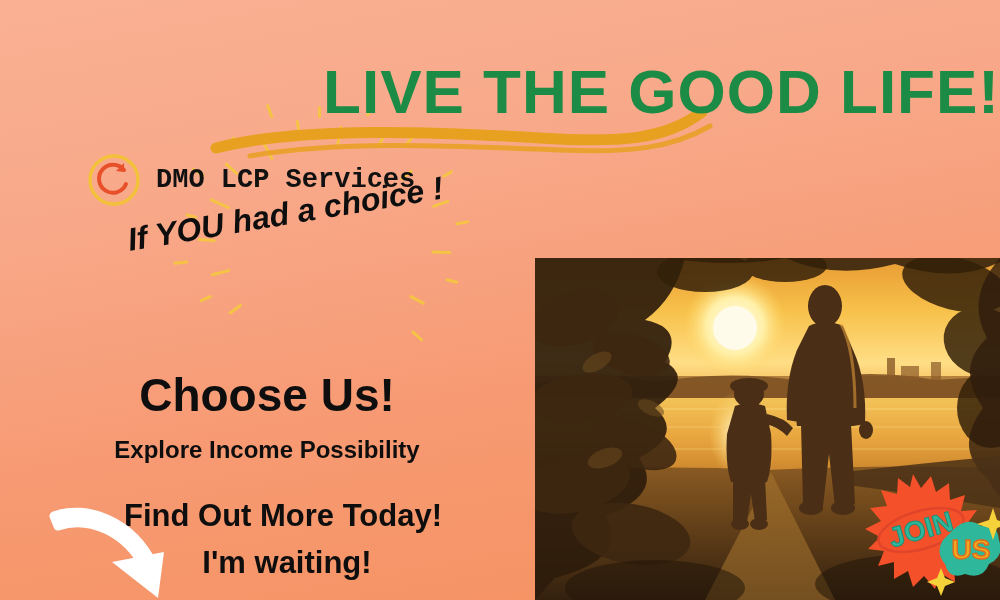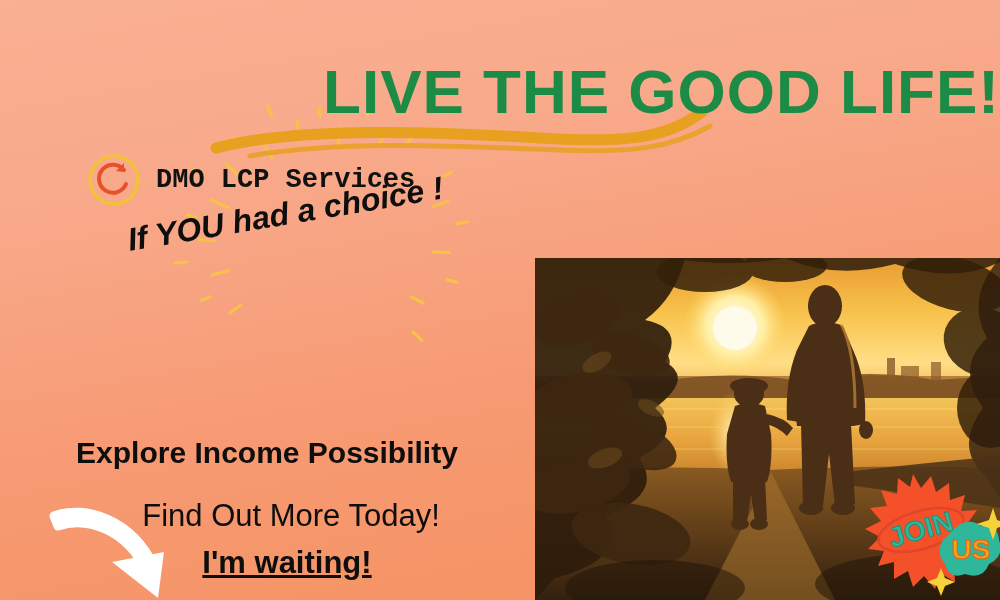--- a/index.html
+++ b/index.html
@@ -123,50 +123,49 @@
     color: #0E0E0E;
     white-space: nowrap;
     z-index: 6;
   }
   .subline {
     position: absolute;
     left: 0;
     top: 436px;
     width: 534px;
     text-align: center;
-    font-size: 30px;
+    font-size: 24px;
     font-weight: bold;
     color: #0E0E0E;
     white-space: nowrap;
     z-index: 6;
   }
   .cta1 {
     position: absolute;
-    left: 24px;
+    left: 16px;
     top: 498px;
     width: 534px;
     text-align: center;
     font-size: 31px;
-    font-weight: normal;
+    font-weight: bold;
     color: #0E0E0E;
     white-space: nowrap;
     z-index: 6;
   }
   .cta2 {
     position: absolute;
     left: 20px;
     top: 545px;
     width: 534px;
     text-align: center;
     font-size: 31px;
     font-weight: bold;
     color: #0E0E0E;
     white-space: nowrap;
     z-index: 6;
-    text-decoration: underline;
   }
 
   
   .arrow {
     position: absolute;
     left: 46px;
     top: 490px;
     width: 150px;
     height: 112px;
     z-index: 7;
@@ -241,20 +240,21 @@
       <circle cx="28" cy="28" r="24" fill="none" stroke="#F3C13A" stroke-width="3.5"></circle>
       <path d="M38 18 A 14 14 0 1 0 40 32" fill="none" stroke="#E8502A" stroke-width="4" stroke-linecap="round"></path>
       <path d="M38 11 L 38 20 L 30 19 Z" fill="#E8502A"></path>
     </svg>
     <span class="brand-name">DMO LCP Services</span>
   </div>
 
   <div class="tagline">If YOU had a choice !</div>
 
 
+  <div class="choose">Choose Us!</div>
   <div class="subline">Explore Income Possibility</div>
   <div class="cta1">Find Out More Today!</div>
   <div class="cta2">I'm waiting!</div>
 
   <svg class="arrow" viewBox="0 0 150 112">
     <path d="M8 26 C 40 14, 86 30, 108 76 L 100 80 C 80 40, 42 26, 12 36 Z" fill="#FFFFFF"></path>
     <path d="M8 26 C 40 14, 86 30, 108 76 L 100 80 C 80 40, 42 26, 12 36 Z" fill="#FFFFFF" stroke="#FFFFFF" stroke-width="9" stroke-linejoin="round"></path>
     <path d="M66 72 L 118 62 L 112 108 Z" fill="#FFFFFF"></path>
   </svg>
 

